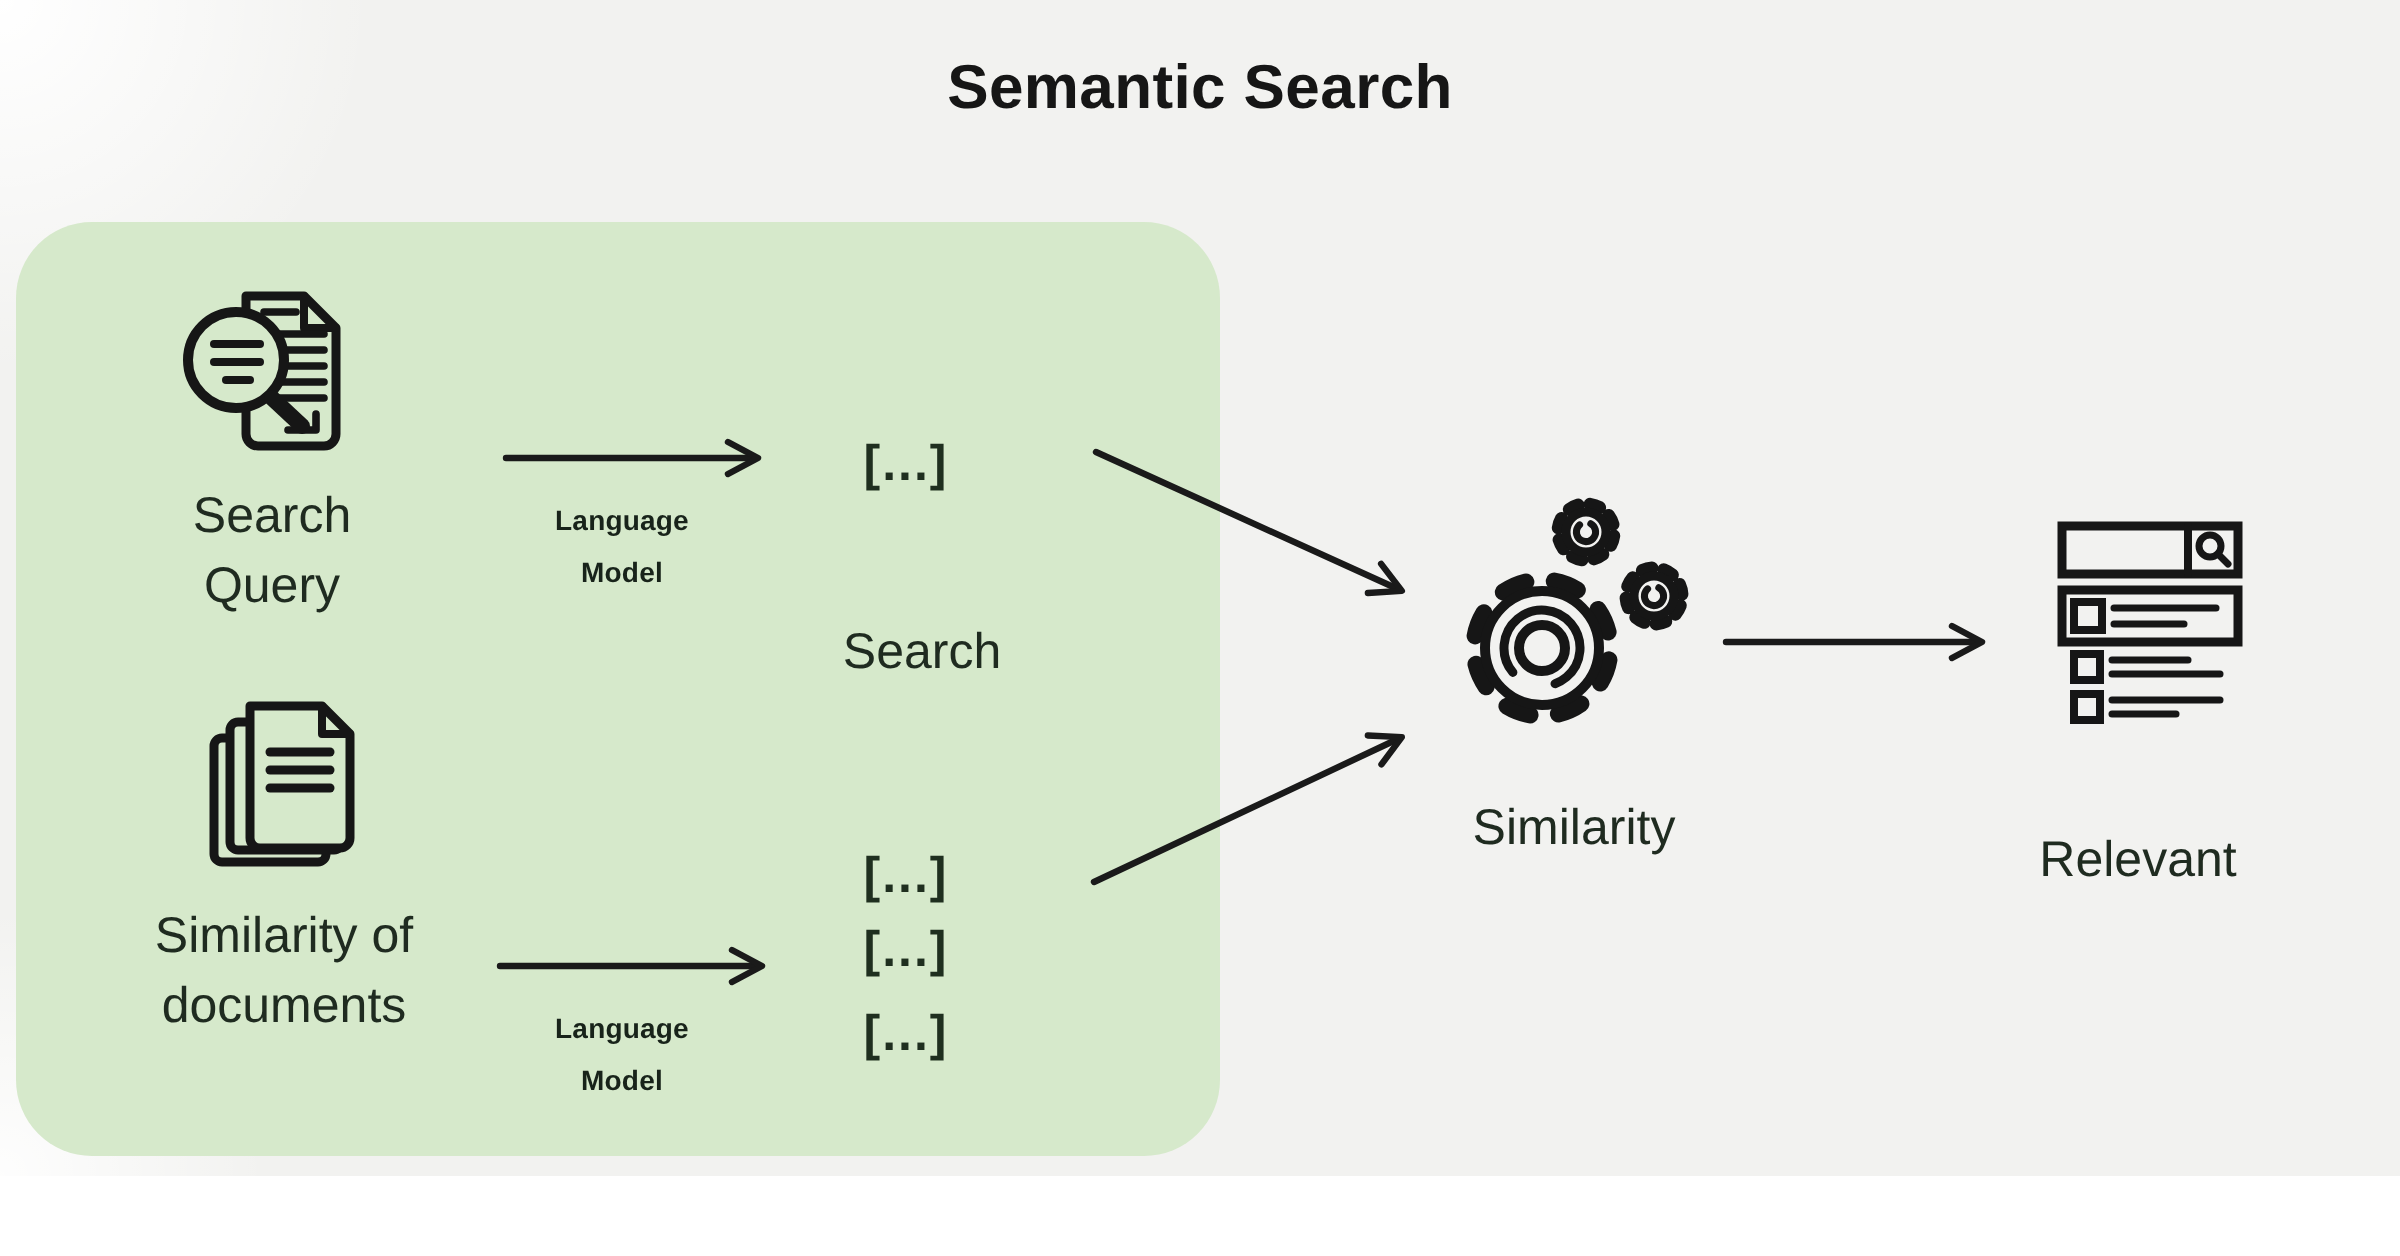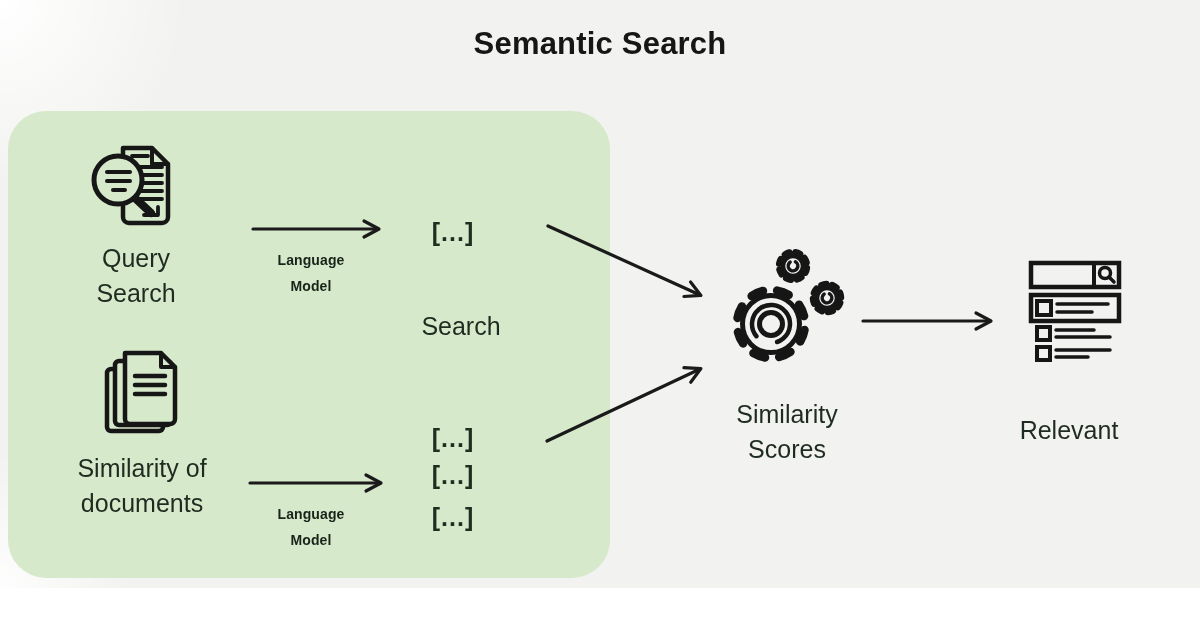--- a/index.html
+++ b/index.html
@@ -77,22 +77,22 @@
       <line x1="52" y1="59" x2="74" y2="59" stroke-width="3.8"></line>
       <path d="M56 75 h14 v-8" stroke-width="3.8"></path>
       <circle cx="30" cy="40" r="24" fill="#d6e9cb" stroke-width="5"></circle>
       <line x1="19" y1="32" x2="42" y2="32" stroke-width="4"></line>
       <line x1="19" y1="41" x2="42" y2="41" stroke-width="4"></line>
       <line x1="25" y1="50" x2="37" y2="50" stroke-width="4"></line>
       <line x1="48" y1="59" x2="63" y2="73" stroke-width="8"></line>
     </svg>
   </div>
   <div class="lbl lbl-searchquery">
+    <span>Search</span>
     <span>Query</span>
-    <span>Search</span>
   </div>
 
   <div class="lbl-bold lbl-lm-top">
     <span>Language</span>
     <span>Model</span>
   </div>
 
   <div class="tok tok-query">[...]</div>
 
   <div class="lbl lbl-vector">
@@ -136,21 +136,20 @@
       <circle cx="77" cy="26" r="10" stroke-width="4.5"></circle>
       <circle cx="77" cy="26" r="4.8" stroke-width="3.5" stroke-dasharray="24 6.2" transform="rotate(-60 77 26)"></circle>
 
       <circle cx="111" cy="58" r="14" stroke-width="6.5" stroke-dasharray="5 6" transform="rotate(20 111 58)"></circle>
       <circle cx="111" cy="58" r="10" stroke-width="4.5"></circle>
       <circle cx="111" cy="58" r="4.8" stroke-width="3.5" stroke-dasharray="24 6.2" transform="rotate(-60 111 58)"></circle>
     </svg>
   </div>
   <div class="lbl lbl-similarity">
     <span>Similarity</span>
-    <span>Scores</span>
   </div>
 
   <div class="icon icon-results">
     <svg viewBox="0 0 94 104" fill="none" stroke="#161616" stroke-linecap="round" stroke-linejoin="miter">
       <rect x="3" y="3" width="88" height="24" stroke-width="4.5"></rect>
       <line x1="66" y1="3" x2="66" y2="27" stroke-width="4"></line>
       <circle cx="77" cy="13" r="5.5" stroke-width="3.5"></circle>
       <line x1="81" y1="17" x2="86" y2="22" stroke-width="3.5"></line>
       <rect x="3" y="35" width="88" height="26" stroke-width="4.5"></rect>
       <rect x="9" y="41" width="14" height="14" stroke-width="4"></rect>

